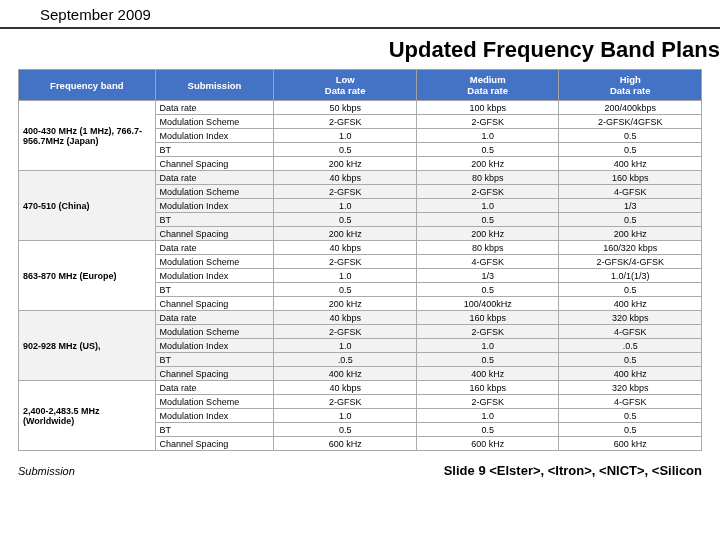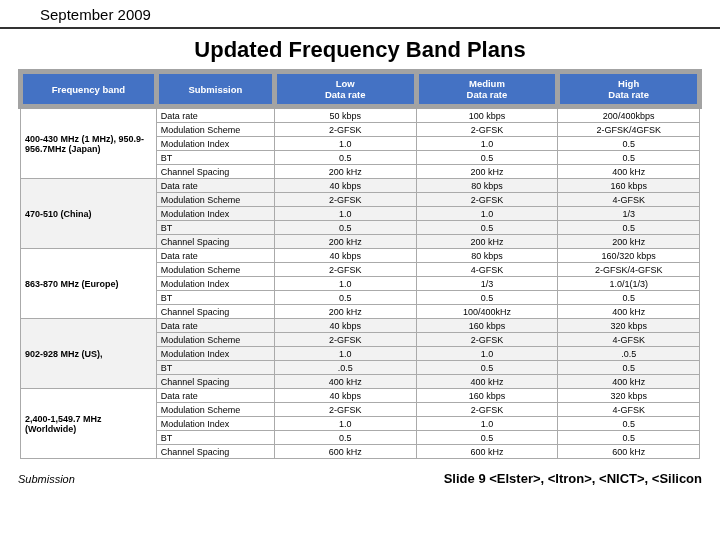--- a/index.html
+++ b/index.html
@@ -12,41 +12,41 @@
       font-size: 11px;
     }
     .header {
       display: flex;
       justify-content: space-between;
       padding: 6px 40px 4px 40px;
       font-size: 15px;
       border-bottom: 2px solid #333;
     }
     .title-section {
-      text-align: center;
+      text-align: right;
       padding: 8px 0 6px 0;
     }
     .title-section h1 {
       font-size: 22px;
       font-weight: bold;
     }
     .table-container {
       padding: 0 18px;
     }
     table {
       width: 100%;
       border-collapse: collapse;
       font-size: 9.5px;
     }
     th {
       background-color: #4472C4;
       color: white;
       padding: 4px 5px;
       text-align: center;
-      border: 5px solid #a3a3a3;
+      border: 1px solid #a3a3a3;
     }
     td {
       border: 1px solid #aaa;
       padding: 1.5px 4px;
       vertical-align: middle;
     }
     .freq-band-cell {
       font-size: 9px;
       font-weight: bold;
       text-align: left;
@@ -96,21 +96,21 @@
       <tr>
         <th>Frequency band</th>
         <th>Submission</th>
         <th>Low<br>Data rate</th>
         <th>Medium<br>Data rate</th>
         <th>High<br>Data rate</th>
       </tr>
     </thead>
     <tbody id="table-body">
     <tr class="row-group-top">
-          <td rowspan="5" class="freq-band-cell">400-430 MHz (1 MHz), 950.9-956.7MHz (Japan)</td>
+          <td rowspan="5" class="freq-band-cell">400-430 MHz (1 MHz), 766.7-956.7MHz (Japan)</td>
           <td class="param-cell">Data rate</td>
           <td class="data-cell">50 kbps</td>
           <td class="data-cell">100 kbps</td>
           <td class="data-cell">200/400kbps</td>
         </tr>
         <tr>
           <td class="param-cell">Modulation Scheme</td>
           <td class="data-cell">2-GFSK</td>
           <td class="data-cell">2-GFSK</td>
           <td class="data-cell">2-GFSK/4GFSK</td>
@@ -220,21 +220,21 @@
           <td class="data-cell">0.5</td>
           <td class="data-cell">0.5</td>
         </tr>
         <tr class="shade-row">
           <td class="param-cell">Channel Spacing</td>
           <td class="data-cell">400 kHz</td>
           <td class="data-cell">400 kHz</td>
           <td class="data-cell">400 kHz</td>
         </tr>
         <tr class="row-group-top">
-          <td rowspan="5" class="freq-band-cell">2,400-1,549.7 MHz (Worldwide)</td>
+          <td rowspan="5" class="freq-band-cell">2,400-2,483.5 MHz (Worldwide)</td>
           <td class="param-cell">Data rate</td>
           <td class="data-cell">40 kbps</td>
           <td class="data-cell">160 kbps</td>
           <td class="data-cell">320 kbps</td>
         </tr>
         <tr>
           <td class="param-cell">Modulation Scheme</td>
           <td class="data-cell">2-GFSK</td>
           <td class="data-cell">2-GFSK</td>
           <td class="data-cell">4-GFSK</td>

